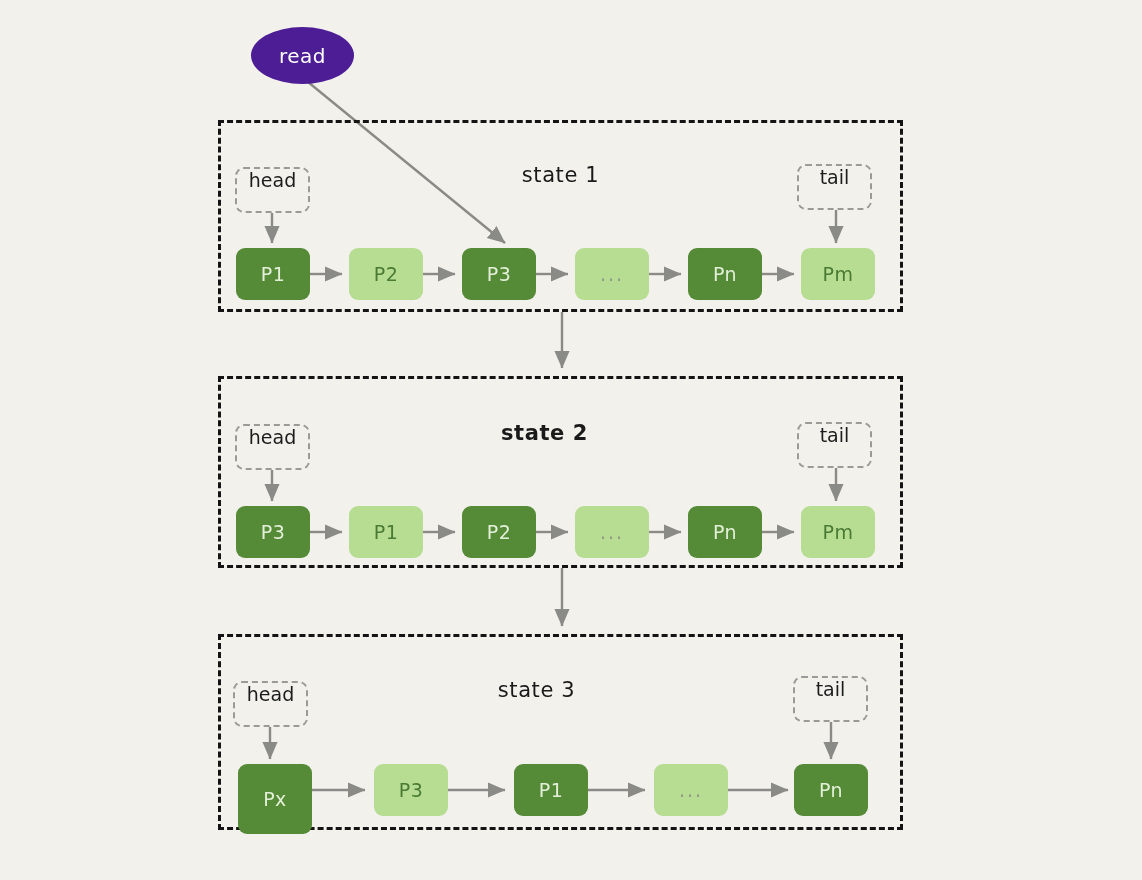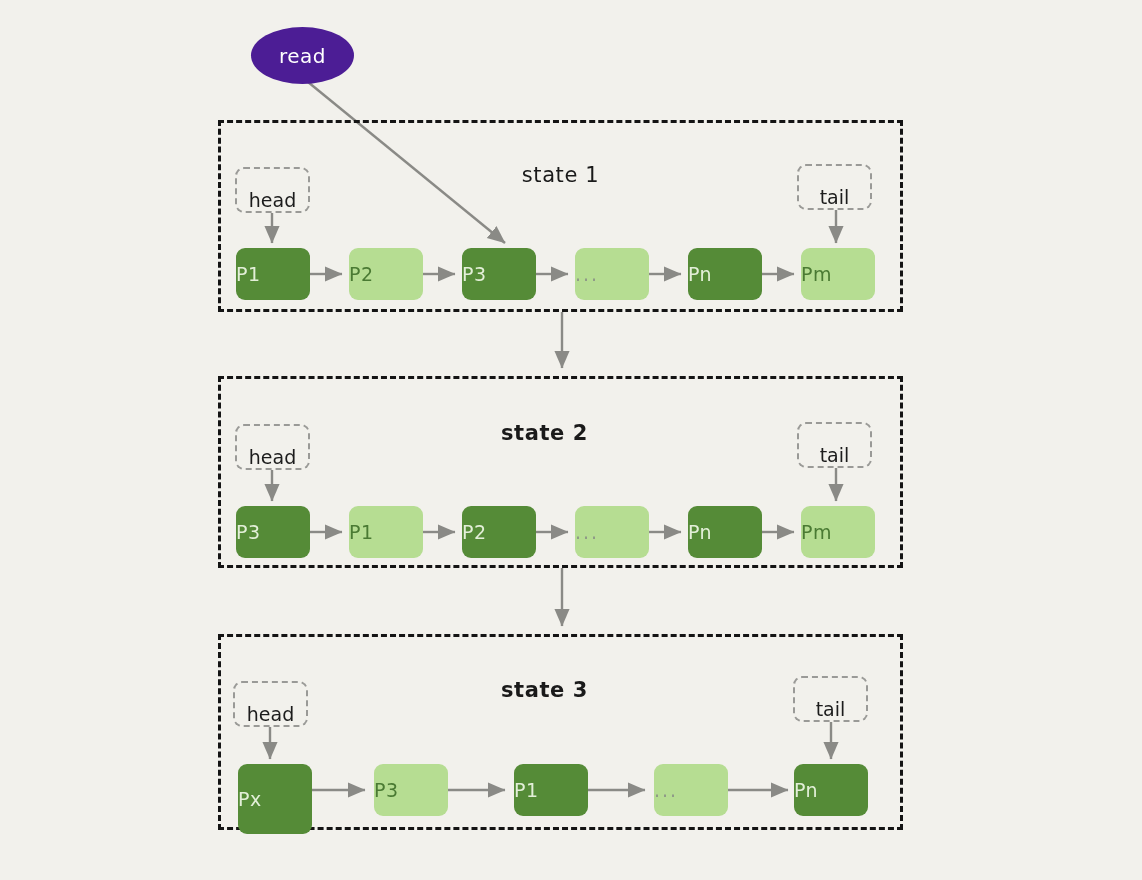--- a/index.html
+++ b/index.html
@@ -47,34 +47,35 @@
     margin-top: 23px;
   }
 
   
   .ptr-box {
     position: absolute;
     border: 2px dashed #9a9a97;
     border-radius: 9px;
     box-sizing: border-box;
     display: flex;
-    align-items: flex-end;
+    align-items: flex-start;
     justify-content: center;
     font-size: 19px;
     color: #1c1c1c;
     background: transparent;
   }
 
   
   .node {
     position: absolute;
     border-radius: 9px;
     box-sizing: border-box;
     display: flex;
     align-items: center;
+    justify-content: center;
     font-size: 19px;
     letter-spacing: 0.5px;
   }
   .node.dark {
     background: #558b37;
     color: #e3efd8;
   }
   .node.light {
     background: #b6dd92;
     color: #4a7a33;
@@ -212,21 +213,21 @@
     <span>...</span>
   </div>
   <div class="node dark" style="left:688px; top:506px; width:74px; height:52px;">
     <span>Pn</span>
   </div>
   <div class="node light" style="left:801px; top:506px; width:74px; height:52px;">
     <span>Pm</span>
   </div>
 
   <div class="state-box" style="left:218px; top:634px; width:685px; height:196px;"></div>
-  <div class="state-title" style="left:226px; top:655px; width:637px;font-weight:bold;">state 3</div>
+  <div class="state-title" style="left:218px; top:655px; width:637px;">state 3</div>
 
   <div class="ptr-box" style="left:233px; top:681px; width:75px; height:46px;">
     <span>head</span>
   </div>
   <div class="ptr-box" style="left:793px; top:676px; width:75px; height:46px;">
     <span>tail</span>
   </div>
 
   <div class="node dark" style="left:238px; top:764px; width:74px; height:70px;">
     <span>Px</span>

